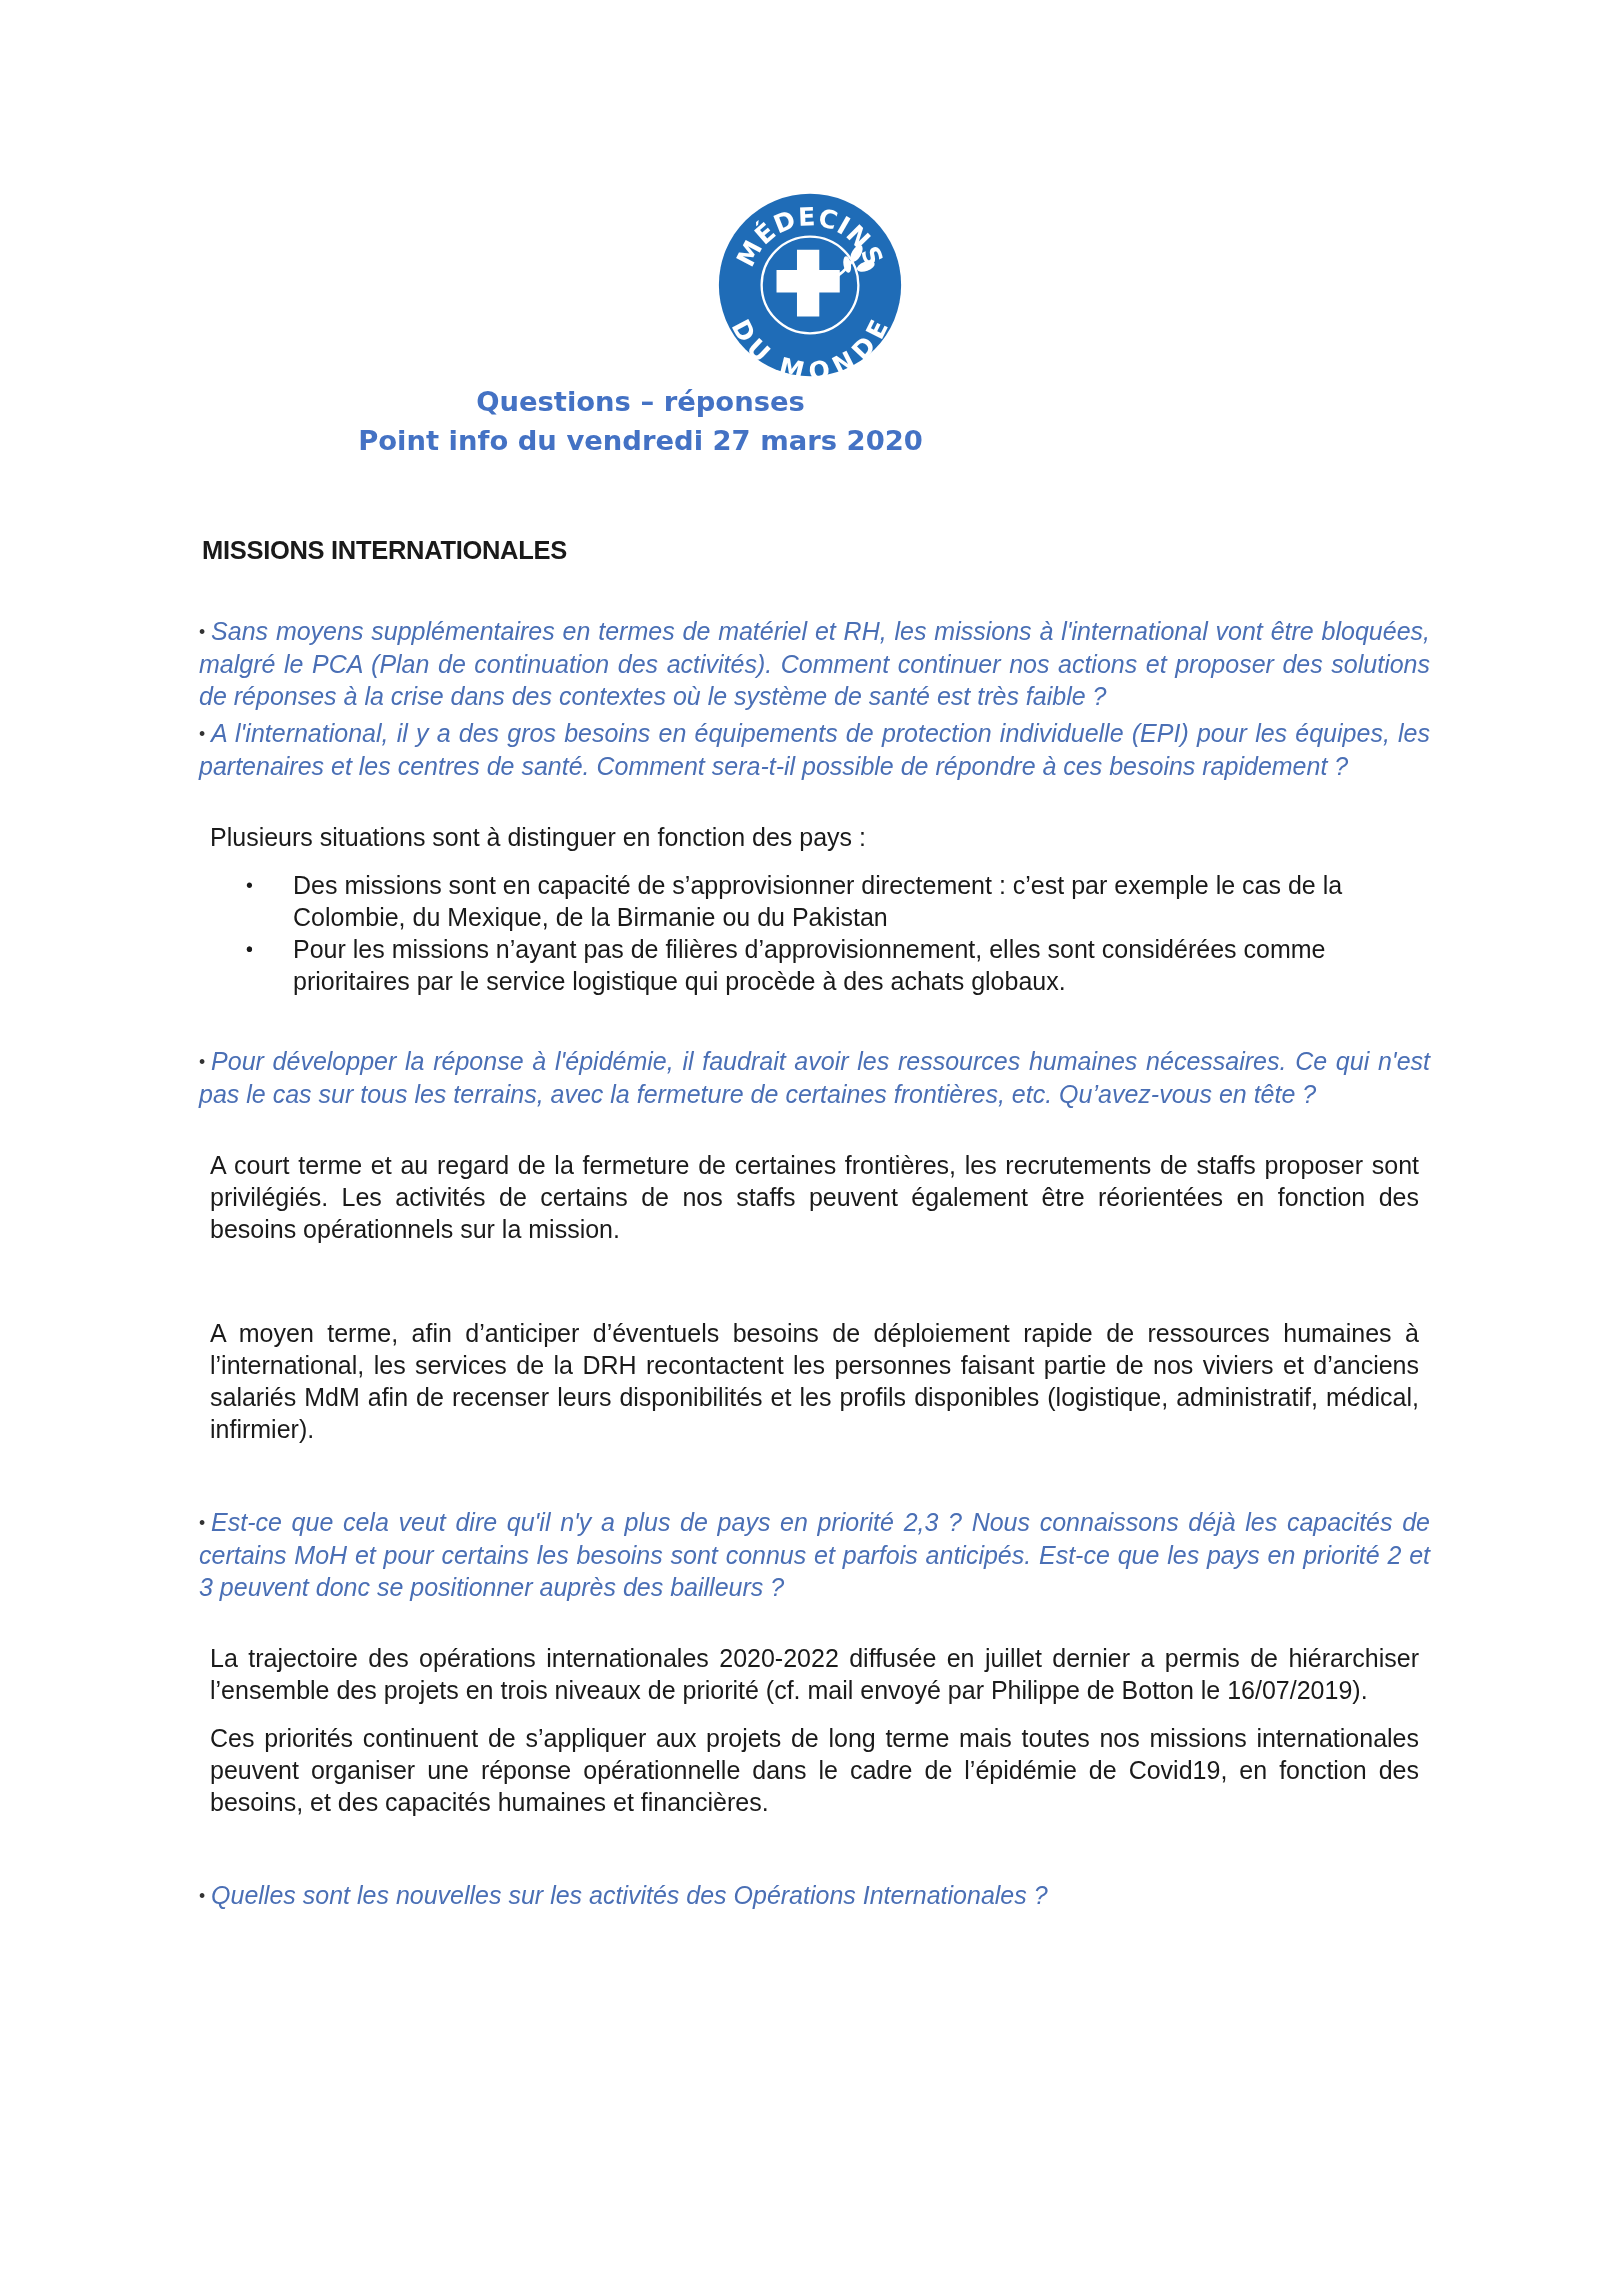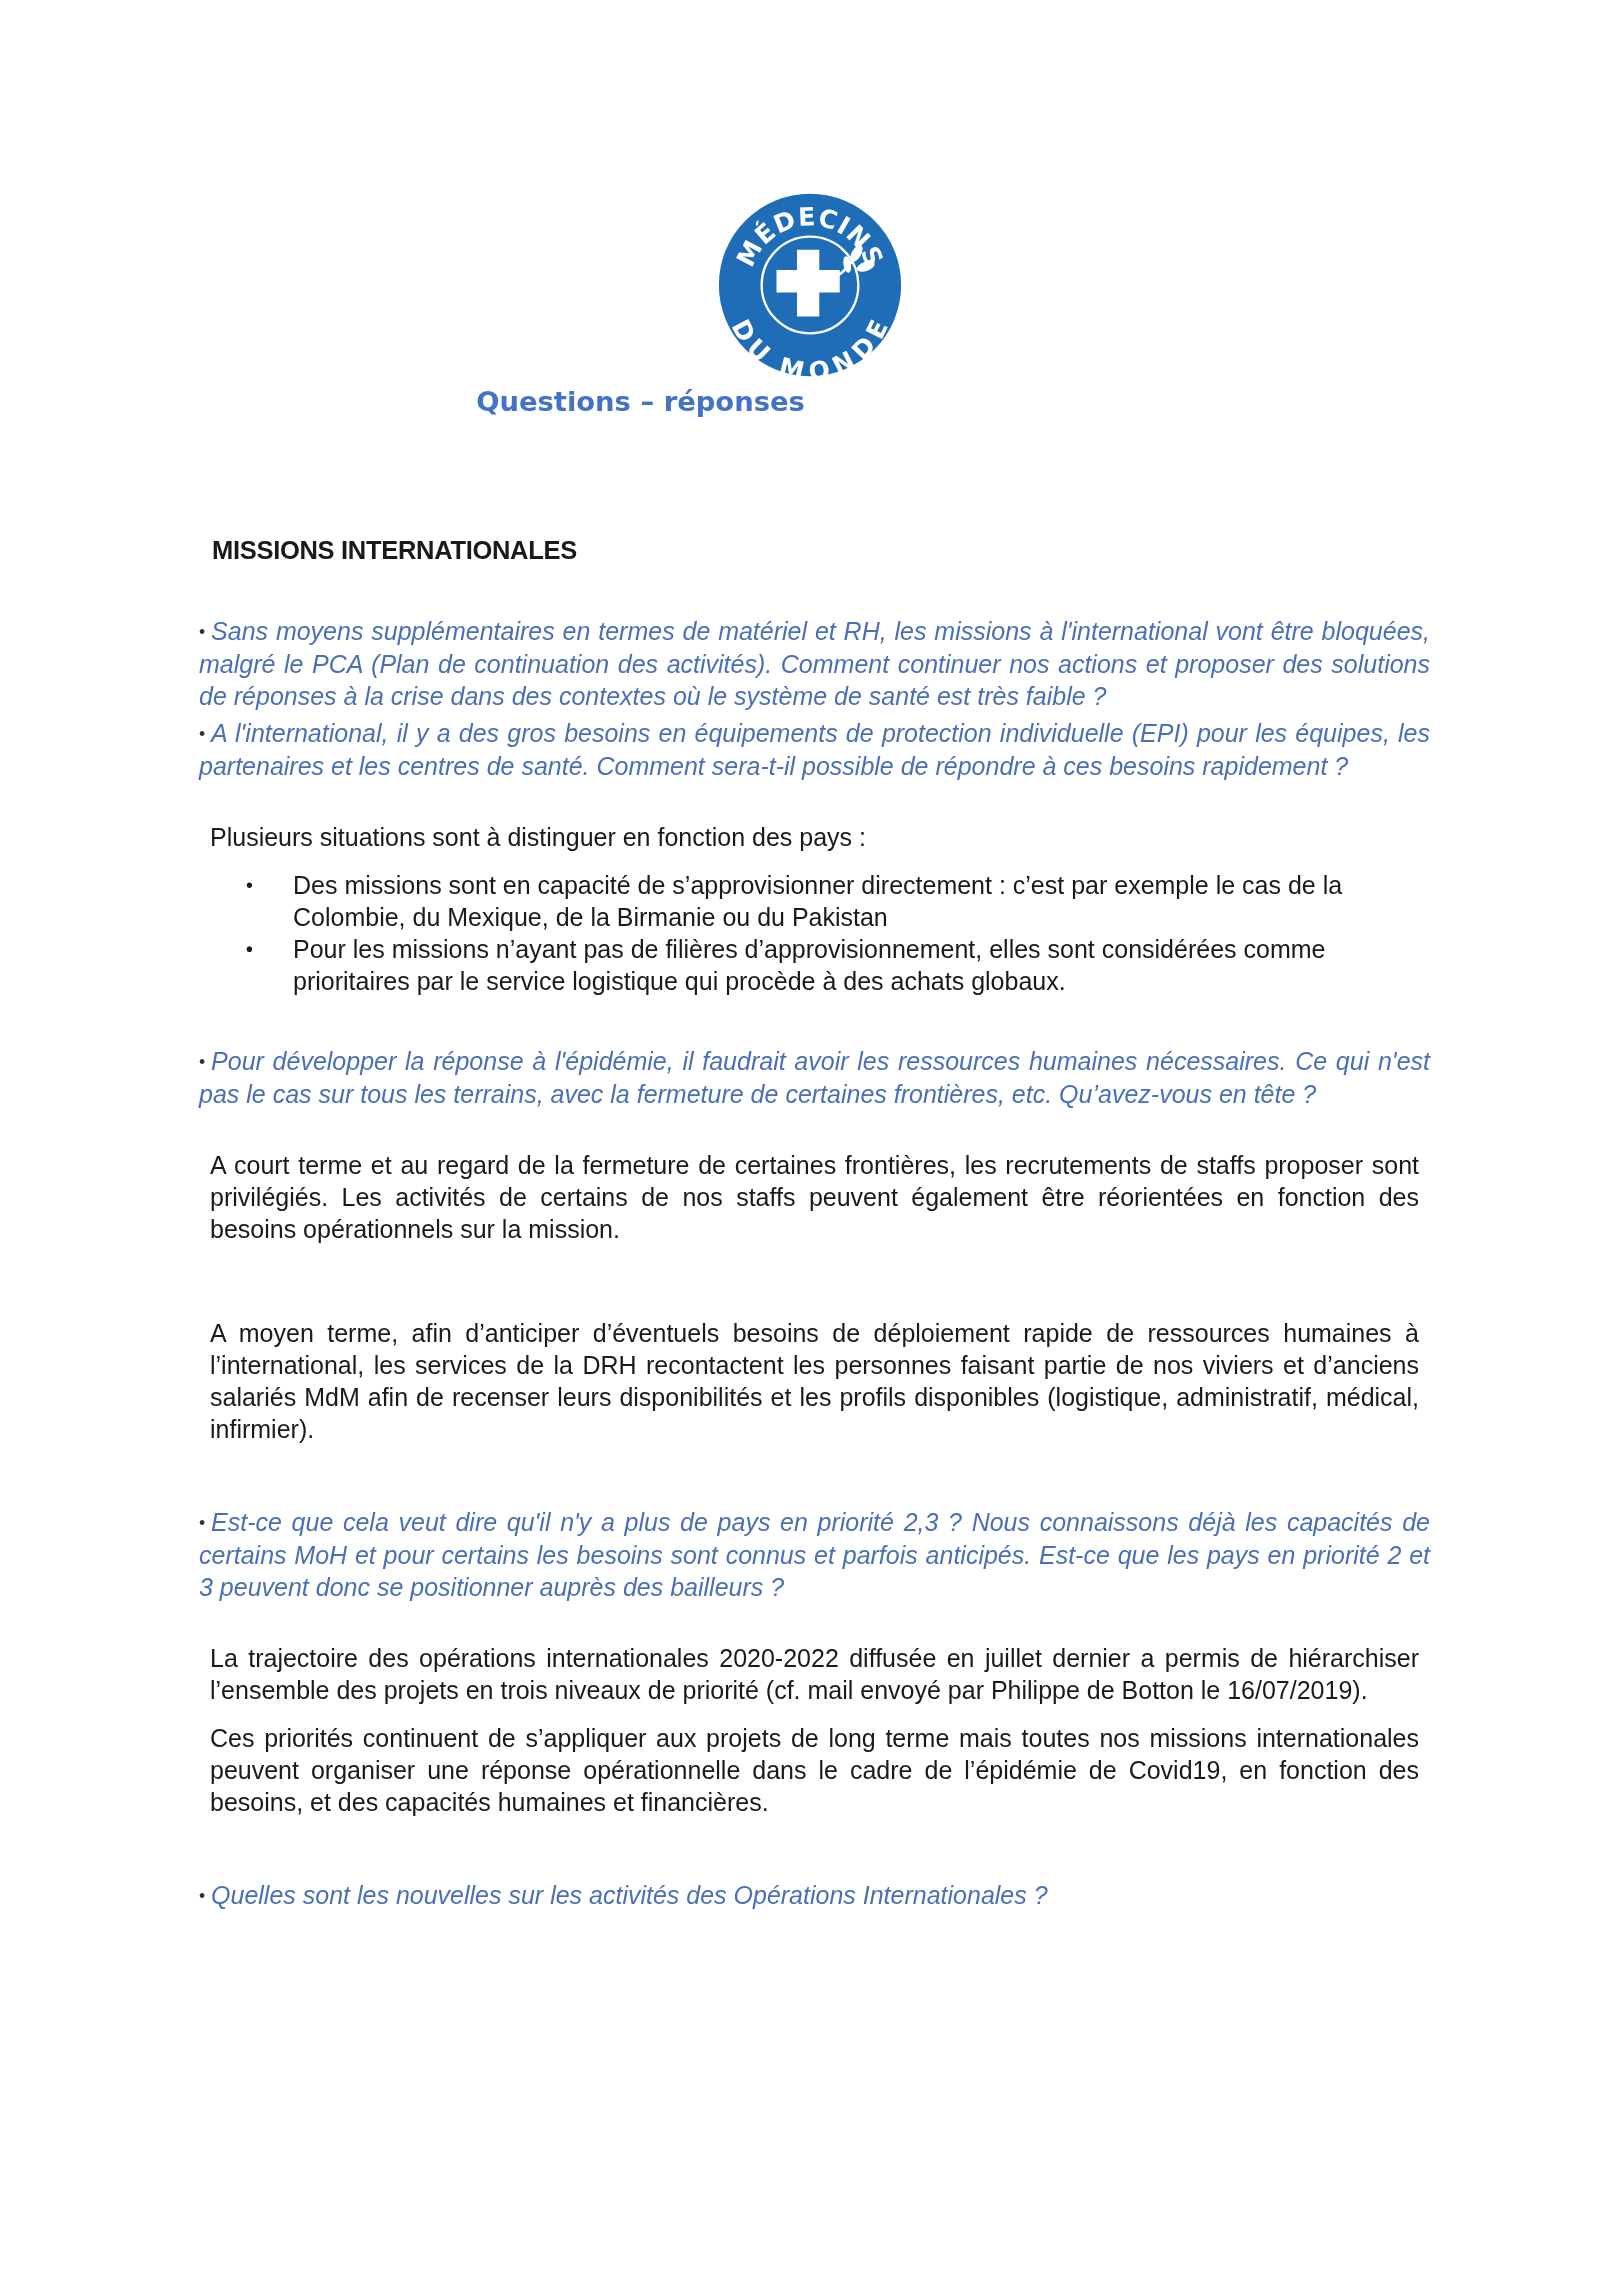--- a/index.html
+++ b/index.html
@@ -46,21 +46,21 @@
       left: 194px;
       top: 534px;
       width: 1241px;
       font-size: 25px;
       line-height: 32px;
     }
     .section-heading {
       font-weight: bold;
       font-size: 25.5px;
       color: #1a1a1a;
-      margin: 0 0 49px 18px;
+      margin: 0 0 49px 8px;
       letter-spacing: -0.3px;
     }
     .question {
       color: #4a6fb5;
       font-style: italic;
       text-align: justify;
       margin: 5px;
     }
     .question .qbullet {
       font-style: normal;
@@ -115,20 +115,21 @@
         <textPath href="#arcTop" startOffset="50%" text-anchor="middle">MÉDECINS</textPath>
       </text>
       <text font-family="DejaVu Sans, sans-serif" font-weight="bold" font-size="27" fill="#ffffff" letter-spacing="1">
         <textPath href="#arcBottom" startOffset="50%" text-anchor="middle" dominant-baseline="hanging">DU MONDE</textPath>
       </text>
     </svg>
   </div>
 
   <div class="title-block">
     <div>Questions – réponses</div>
+    <div>Point info du vendredi 27 mars 2020</div>
   </div>
 
   <div class="content">
 
     <div class="section-heading">MISSIONS INTERNATIONALES</div>
 
     <div class="q-group">
       <p class="question"><span class="qbullet">•</span><span>Sans moyens supplémentaires en termes de matériel et RH, les missions à l'international vont être bloquées, malgré le PCA (Plan de continuation des activités). Comment continuer nos actions et proposer des solutions de réponses à la crise dans des contextes où le système de santé est très faible ?</span></p>
       <p class="question"><span class="qbullet">•</span><span>A l'international, il y a des gros besoins en équipements de protection individuelle (EPI) pour les équipes, les partenaires et les centres de santé. Comment sera-t-il possible de répondre à ces besoins rapidement ?</span></p>
     </div>

